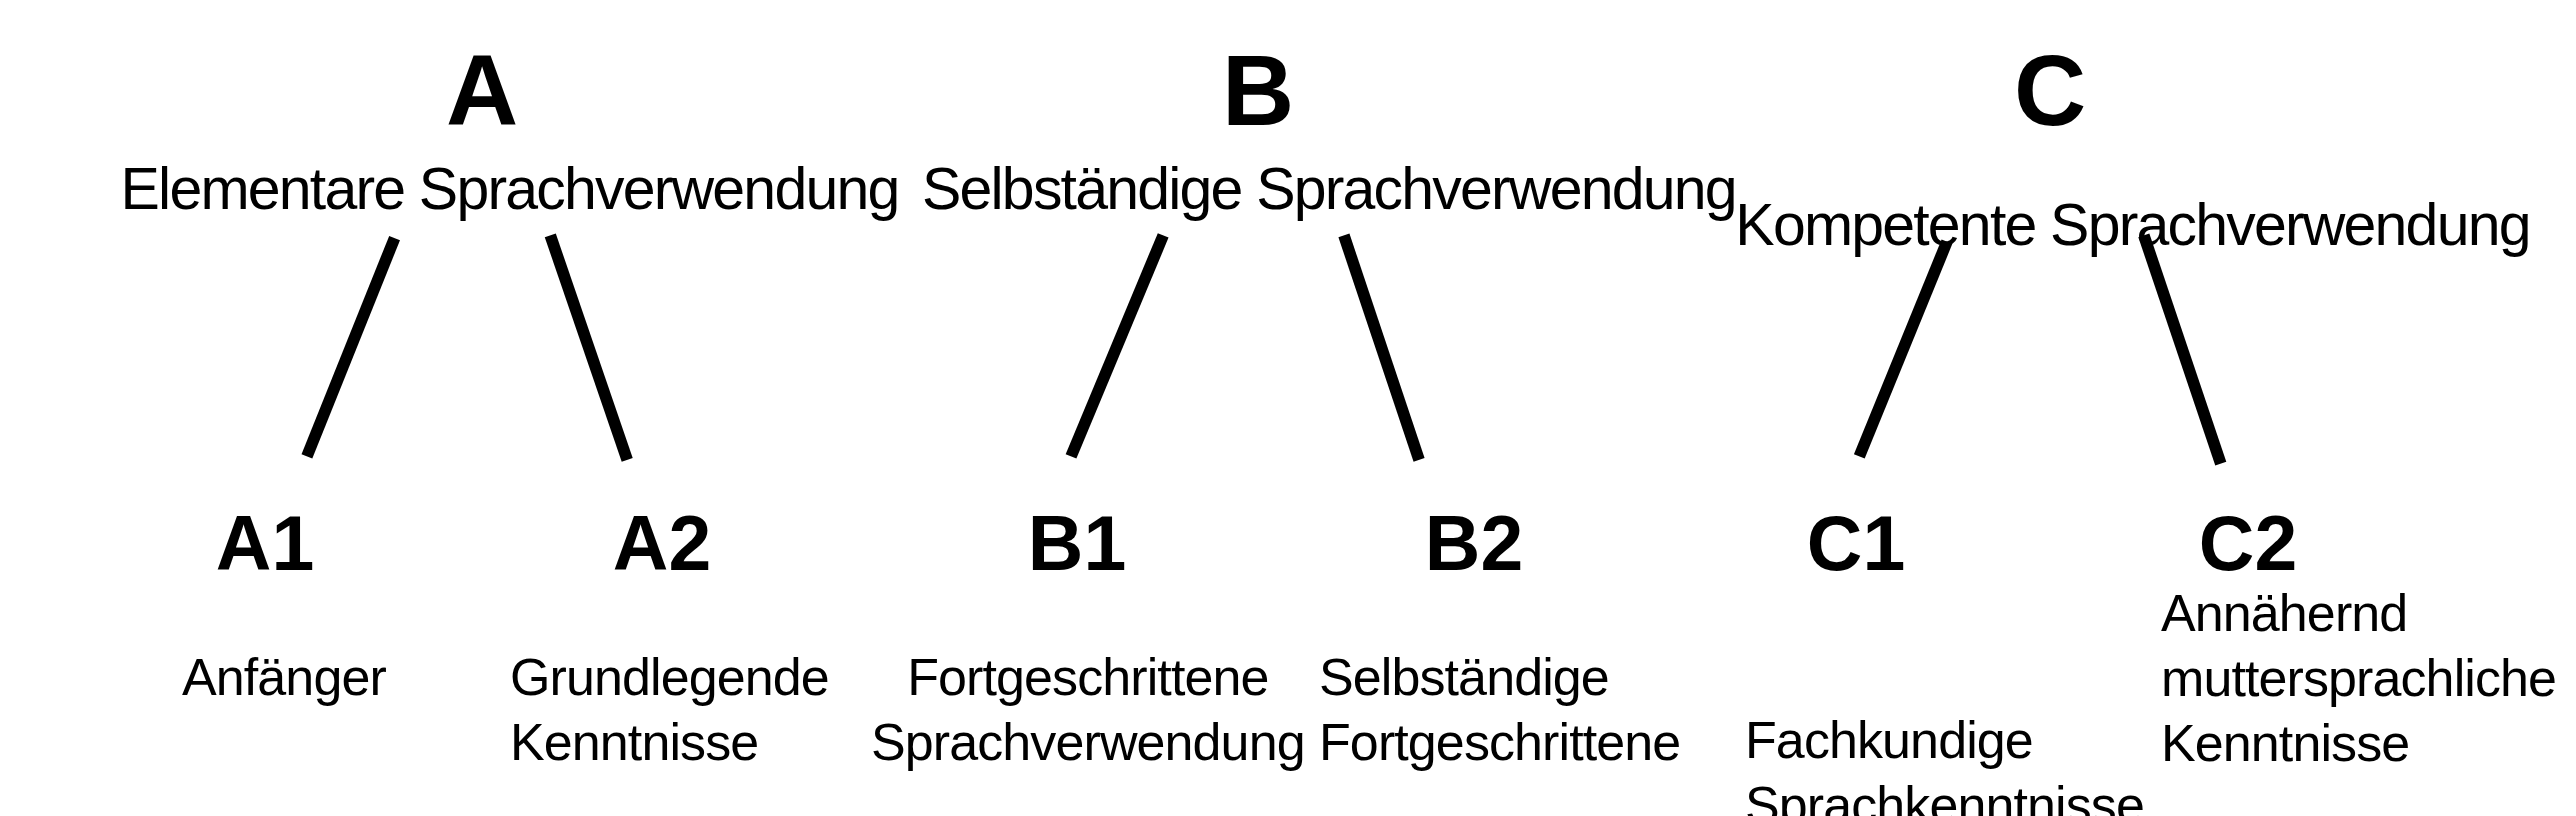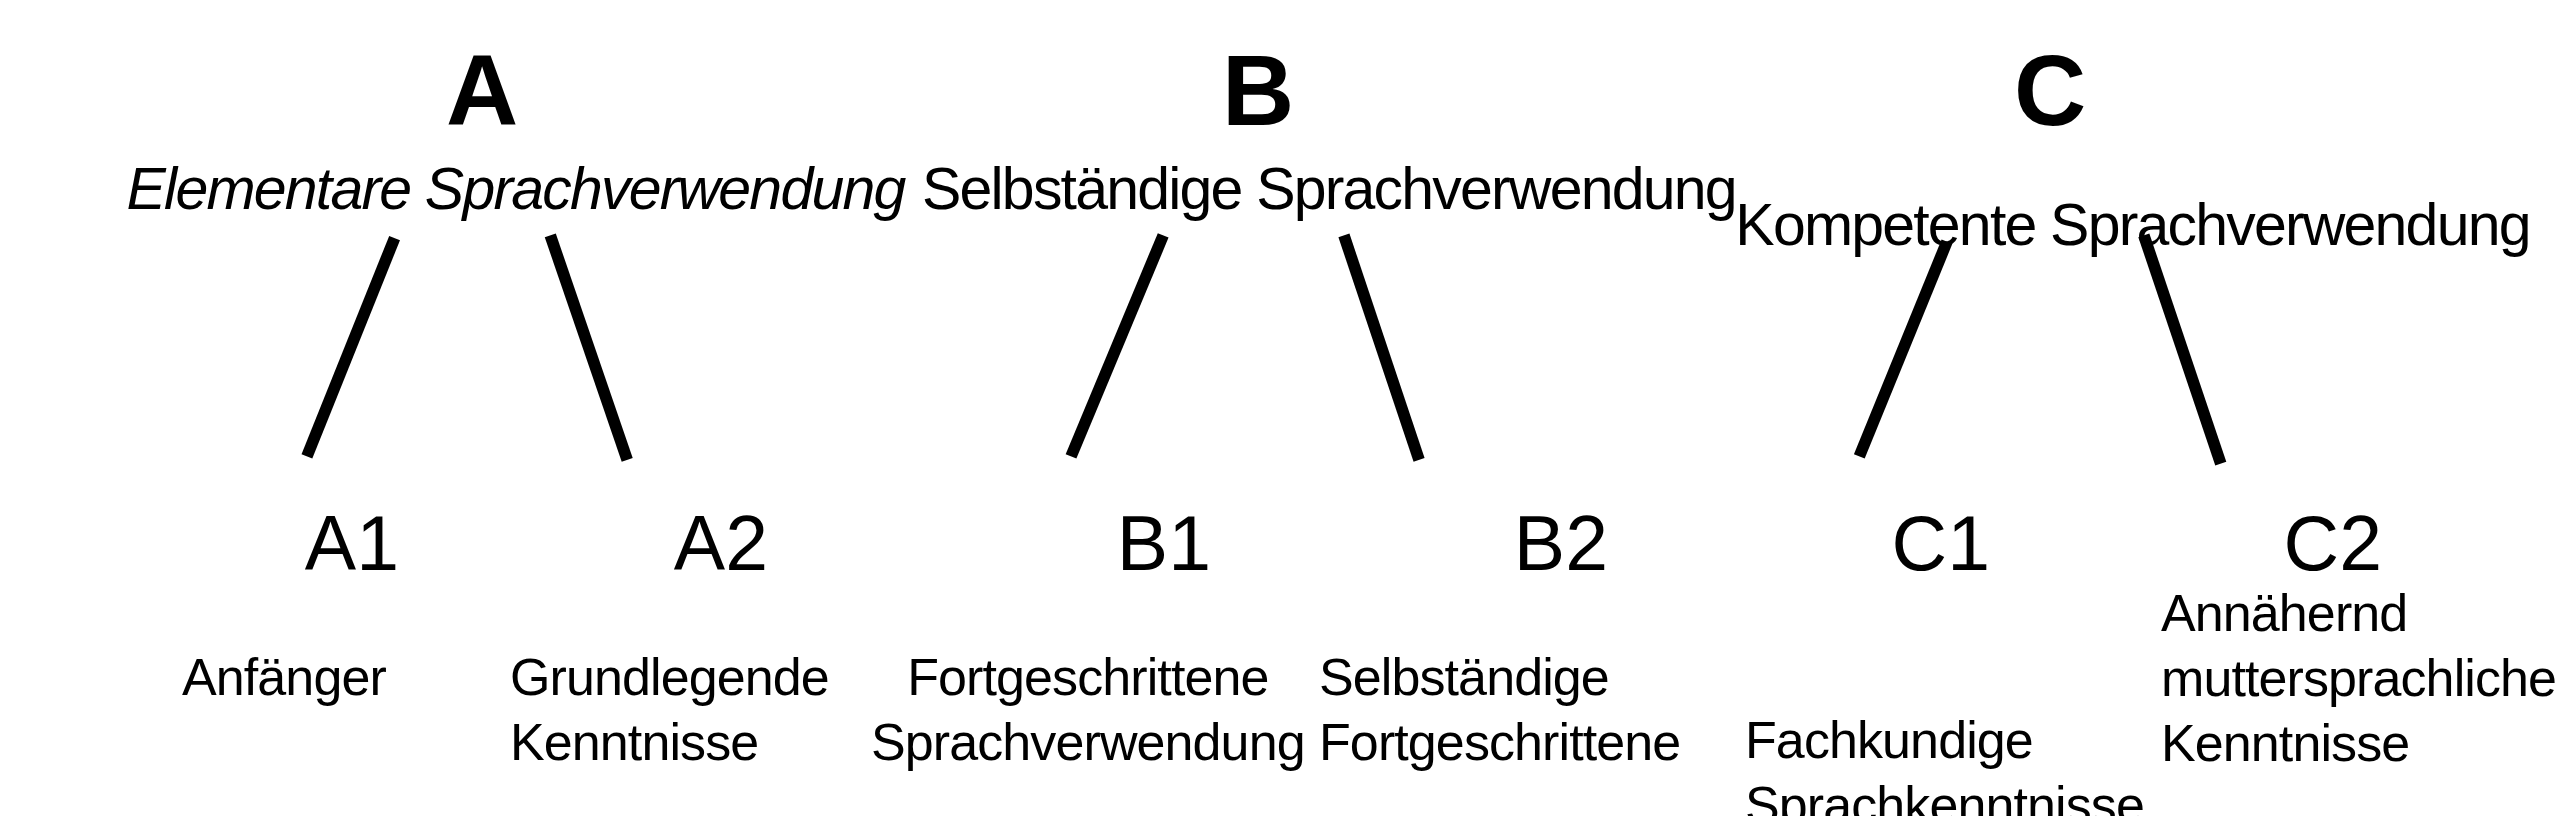--- a/index.html
+++ b/index.html
@@ -29,44 +29,44 @@
     width: 805px;
     text-align: center;
     font-size: 59px;
     line-height: 1;
     font-weight: 400;
     letter-spacing: -1.8px;
     white-space: nowrap;
   }
   .level-code {
     width: 268px;
-    text-align: right;
+    text-align: center;
     font-size: 77px;
     line-height: 1;
-    font-weight: 400;
+    font-weight: 700;
   }
   .level-desc {
     font-size: 52px;
     line-height: 65px;
     font-weight: 400;
     letter-spacing: -0.9px;
     white-space: pre-line;
     text-align: left;
   }
   
   #letter-a { left: 348px;  top: 40px; }
   #letter-b { left: 1124px; top: 40px; }
   #letter-c { left: 1916px; top: 40px; }
 
-  #subtitle-a { left: 113px;  top: 160px; font-style: italic; }
+  #subtitle-a { left: 107px;  top: 160px; }
   #subtitle-b { left: 922px; top: 160px; }
   #subtitle-c { left: 1730px; top: 160px; margin-top: 36px; }
 
   #code-a1 { left: 131px;  top: 505px; }
-  #code-a2 { left: 500px;  top: 505px; }
+  #code-a2 { left: 528px;  top: 505px; }
   #code-b1 { left: 943px; top: 505px; }
   #code-b2 { left: 1340px; top: 505px; }
   #code-c1 { left: 1722px; top: 505px; }
   #code-c2 { left: 2114px; top: 505px; }
 
   #desc-a1 { left: 182px;  top: 645px; }
   #desc-a2 { left: 510px;  top: 645px; }
   #desc-b1 { left: 871px;  top: 645px; text-align: center; }
   #desc-b2 { left: 1319px; top: 645px; }
   #desc-c1 { left: 1745px; top: 660px; margin-top: 48px; }

